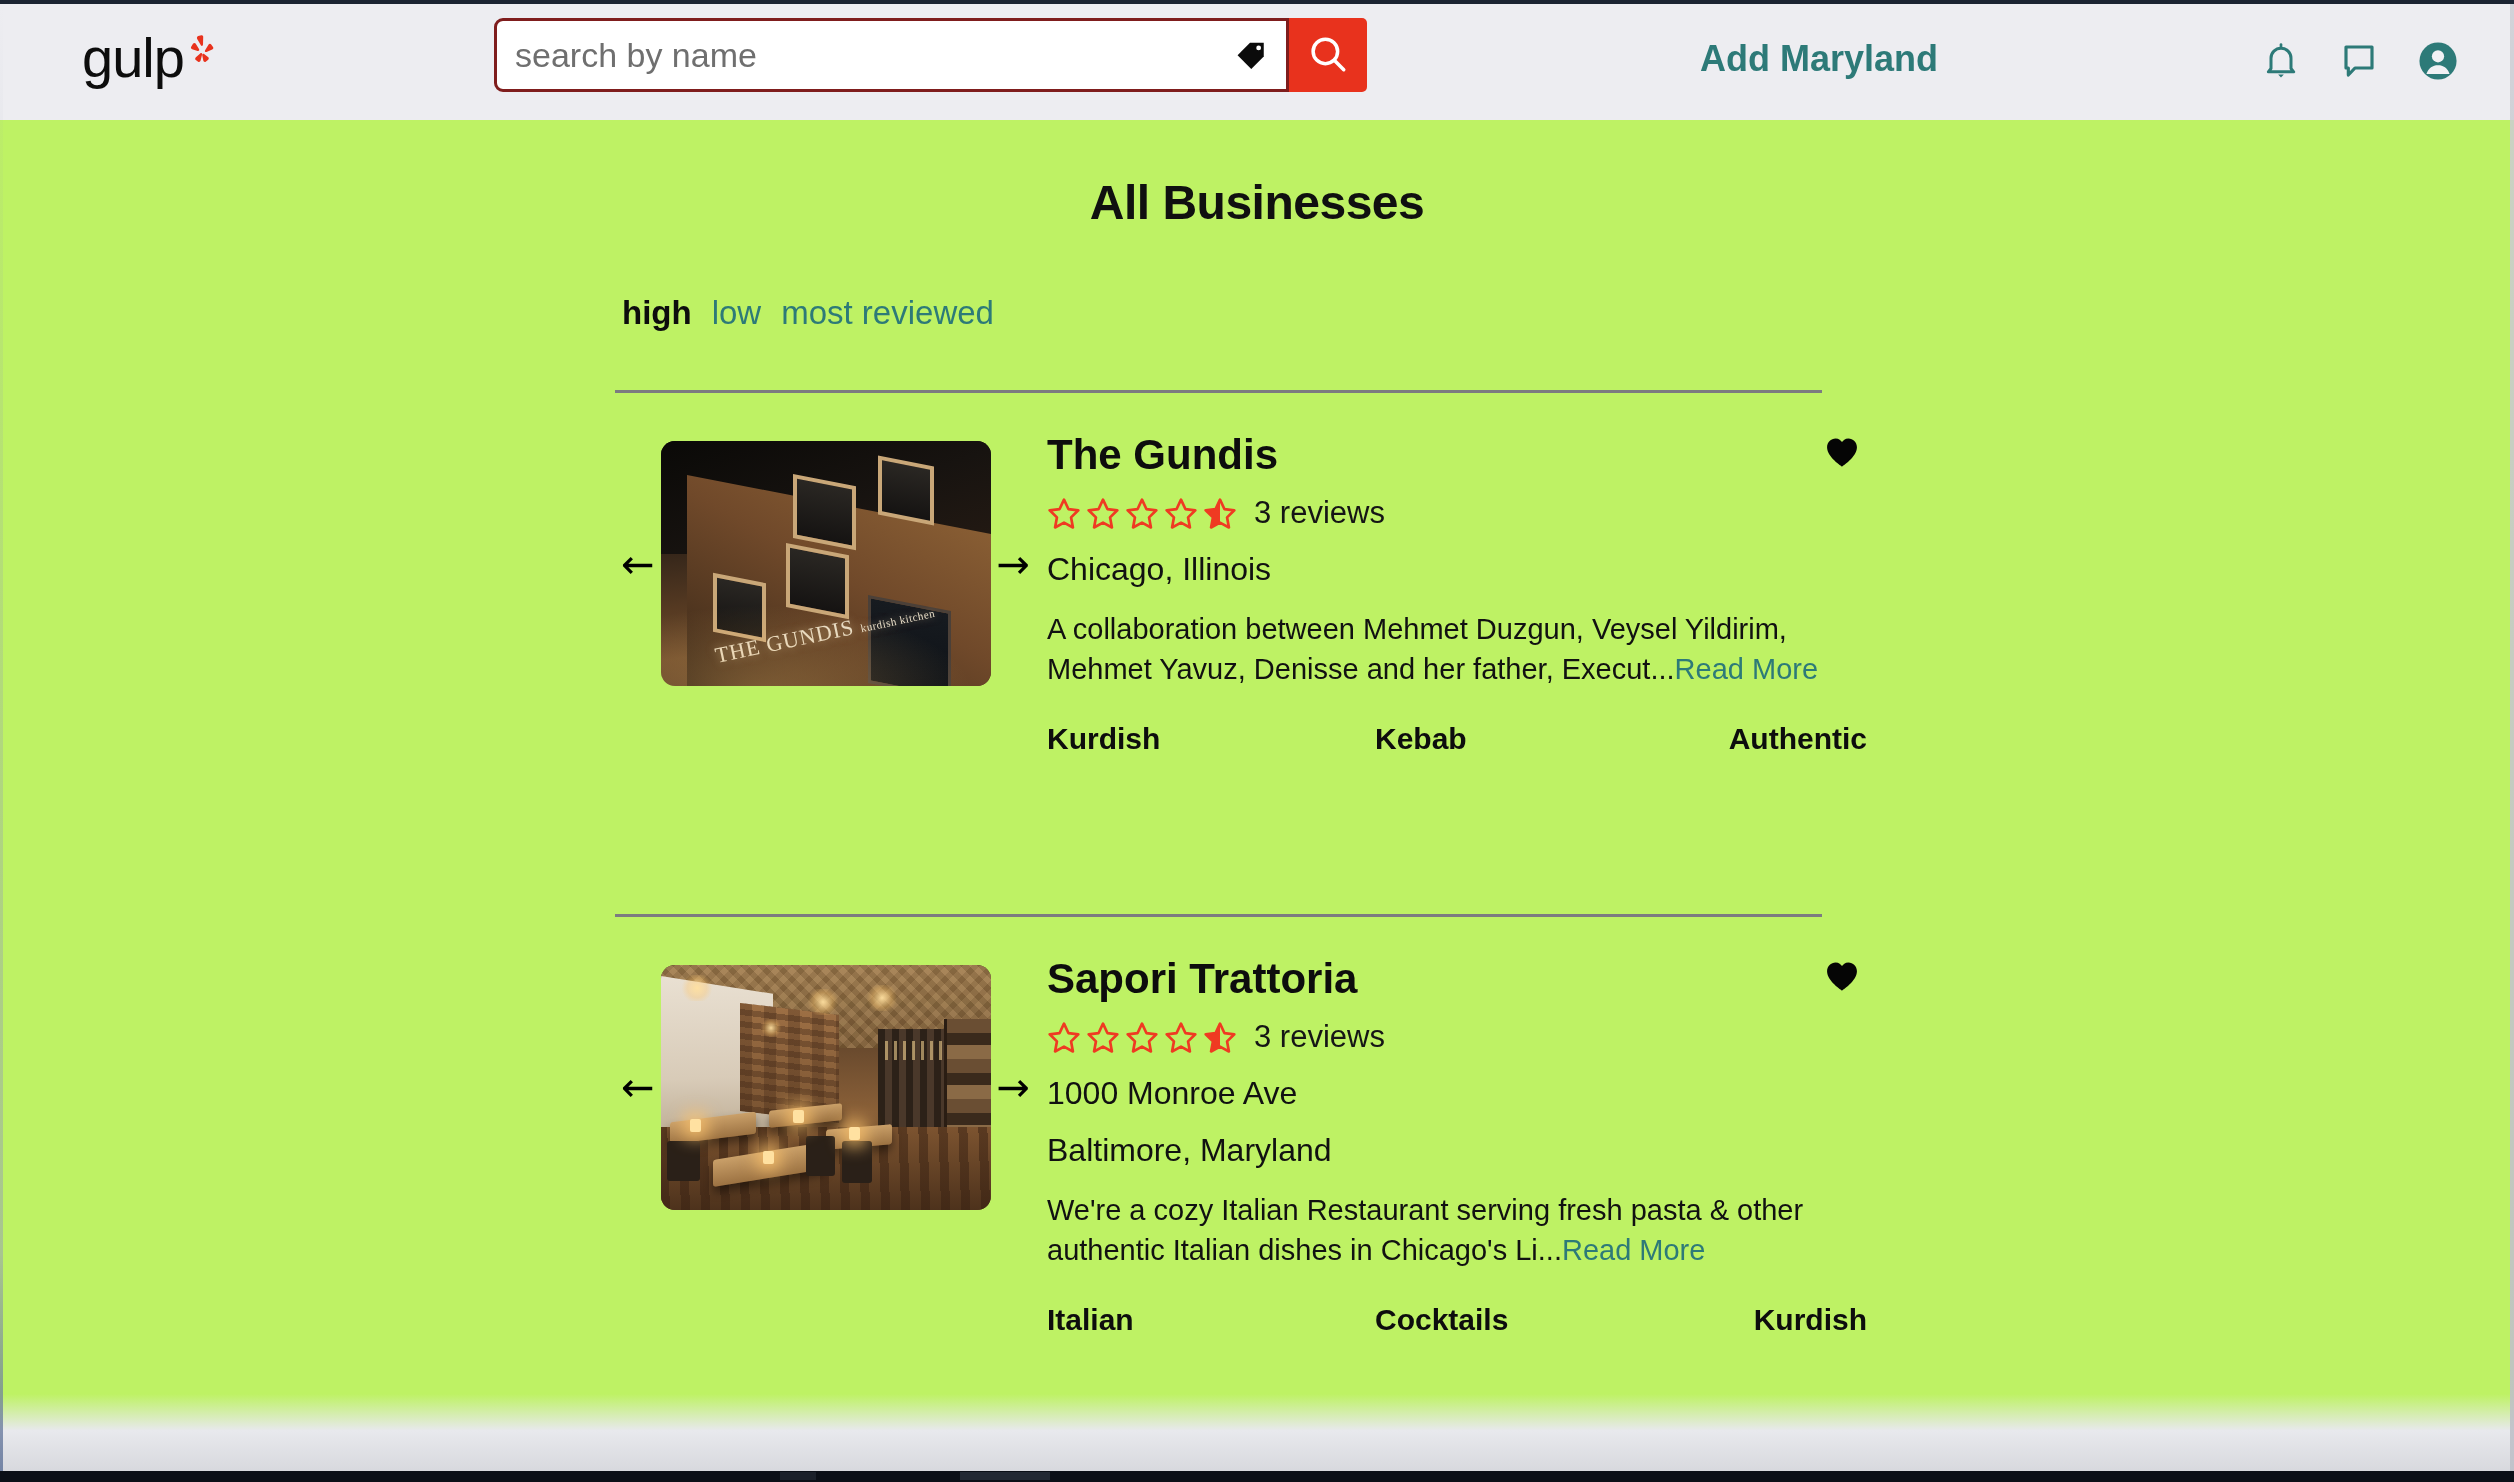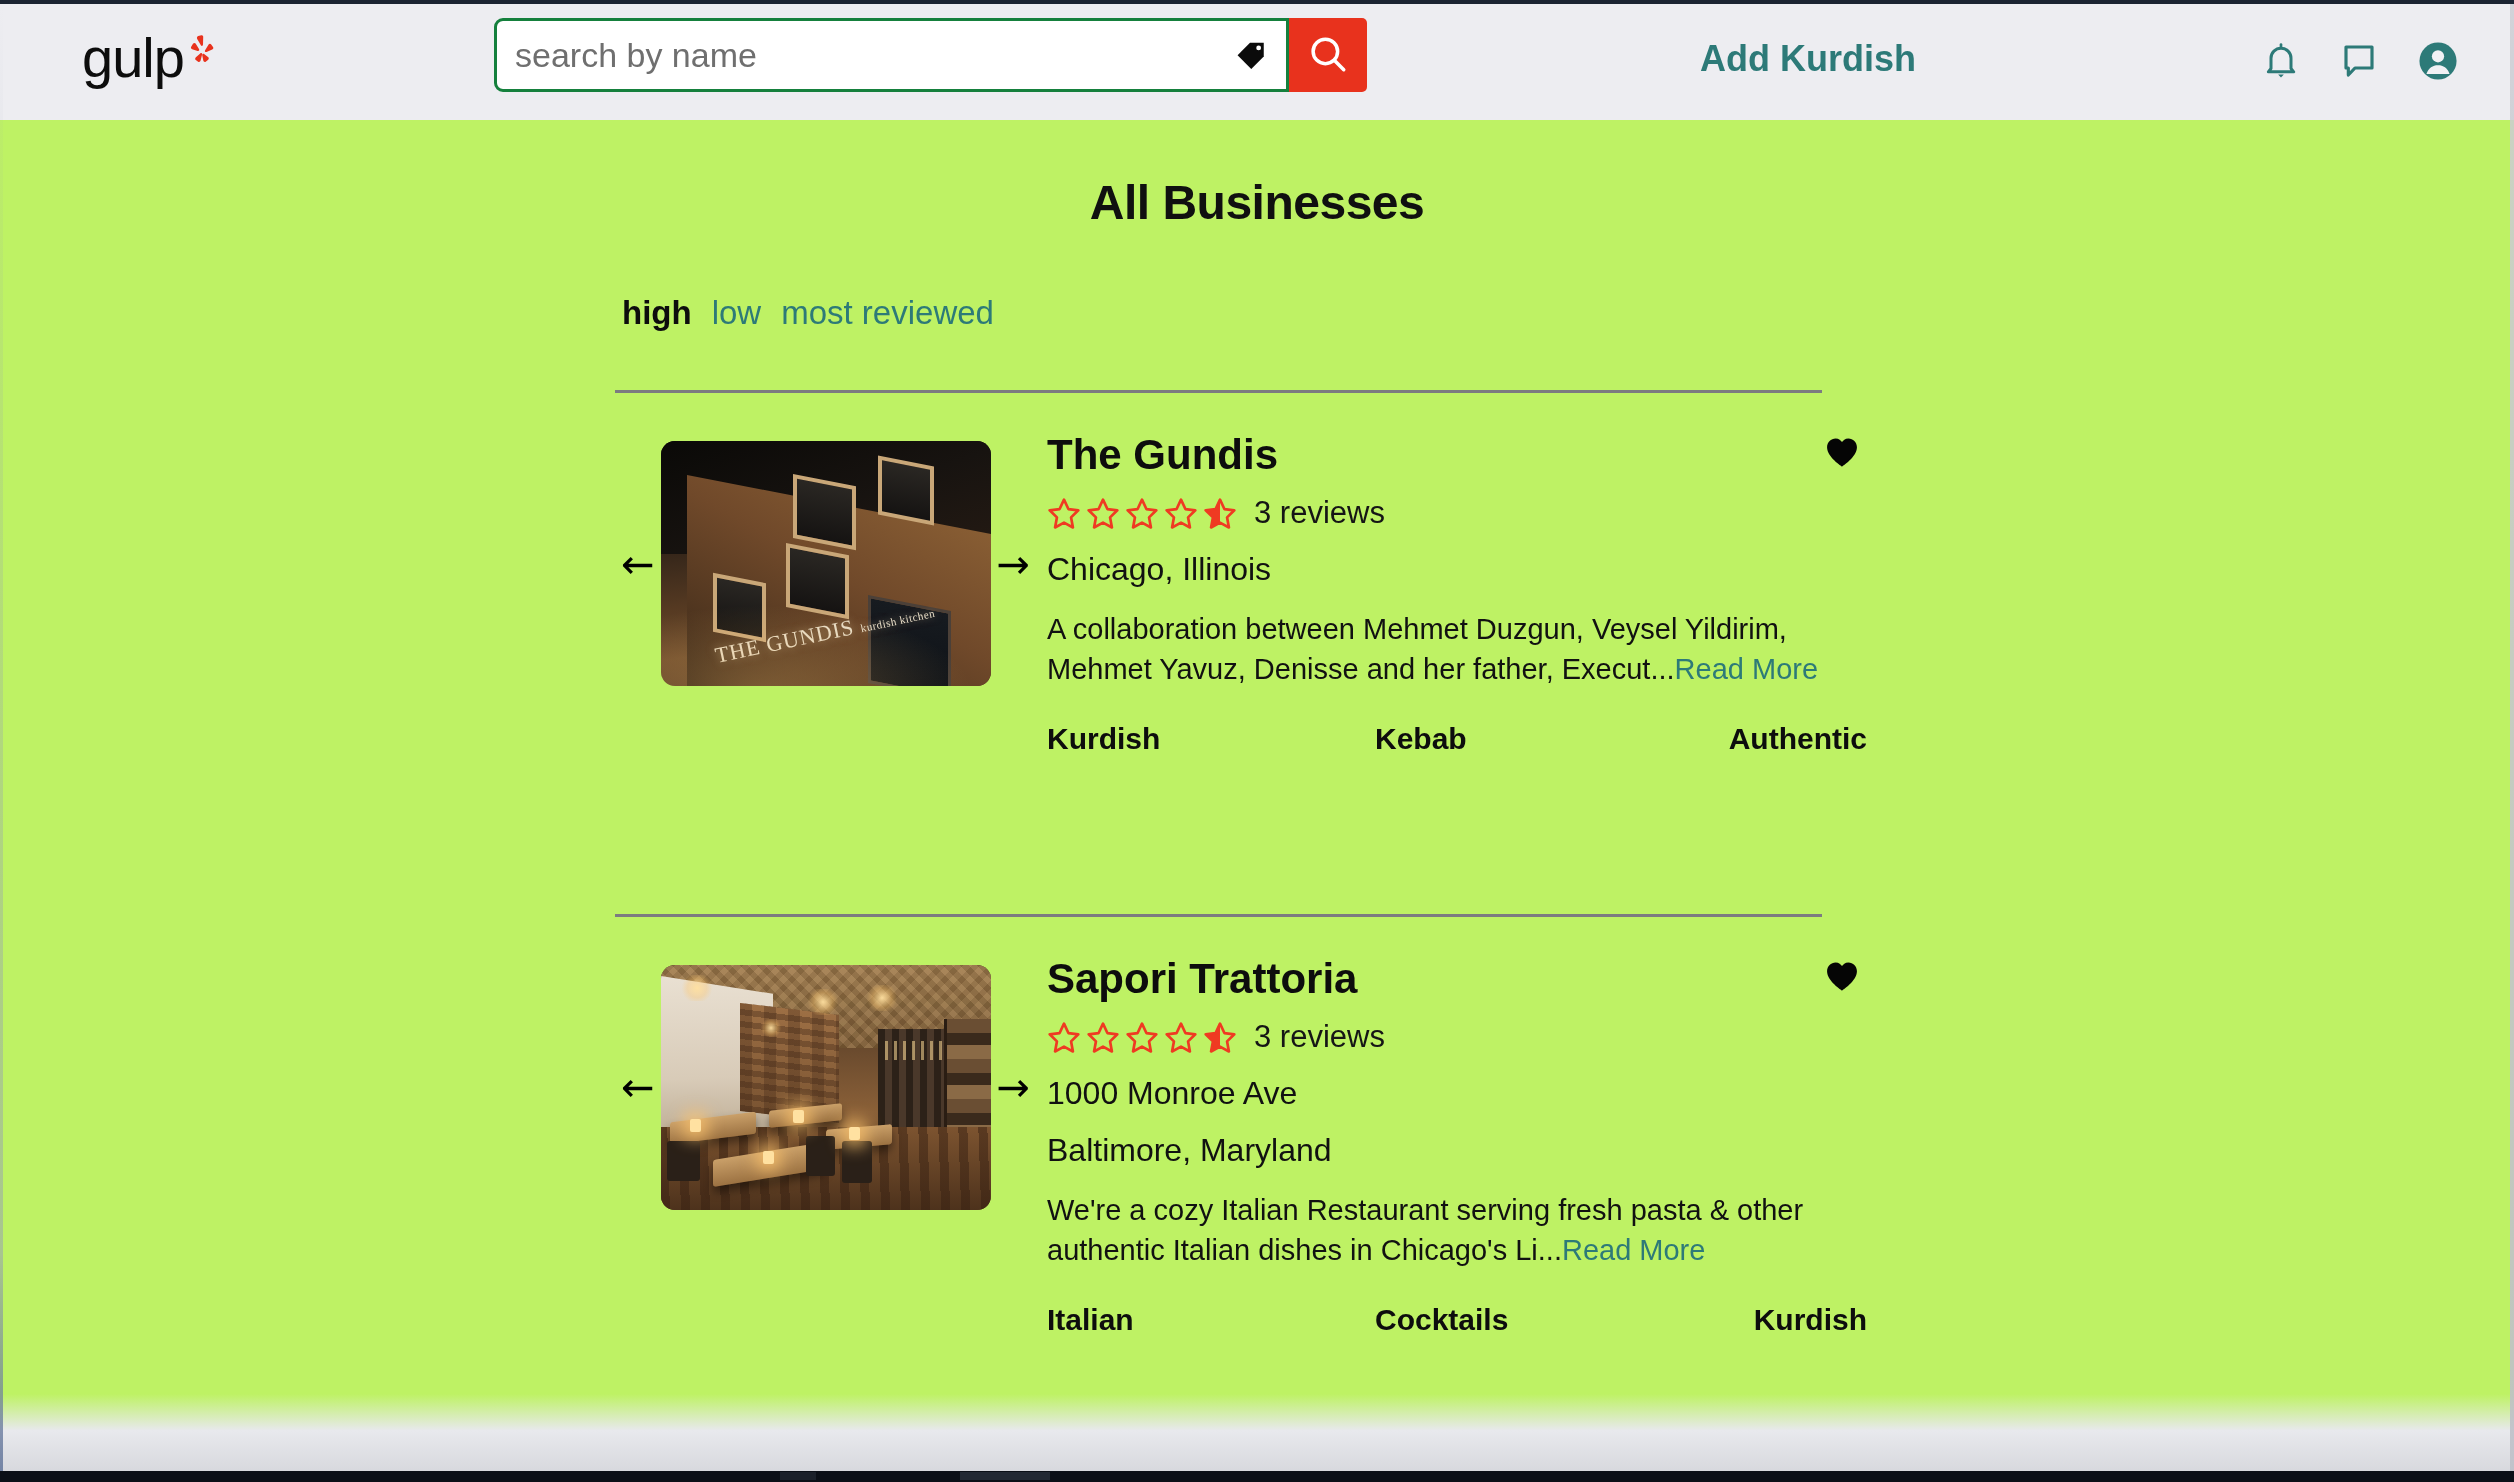--- a/index.html
+++ b/index.html
@@ -92,21 +92,21 @@
     top: 14px;
     display: flex;
     align-items: stretch;
     height: 74px;
   }
   .search-field {
     position: relative;
     width: 795px;
     height: 74px;
     background: #ffffff;
-    border: 3px solid #15803d;
+    border: 3px solid #7f1d1d;
     border-radius: 9px 0 0 9px;
     display: flex;
     align-items: center;
   }
   .search-input {
     flex: 1;
     border: none;
     outline: none;
     background: transparent;
     font-family: "Liberation Sans", sans-serif;
@@ -486,21 +486,21 @@
       <button class="search-btn">
         <span>
           <svg width="42" height="42" viewBox="0 0 24 24">
             <circle cx="10.5" cy="10.5" r="7" fill="none" stroke="#ffffff" stroke-width="2"></circle>
             <line x1="15.6" y1="15.6" x2="21" y2="21" stroke="#ffffff" stroke-width="2" stroke-linecap="round"></line>
           </svg>
         </span>
       </button>
     </div>
 
-    <a class="add-business" href="#">Add Kurdish</a>
+    <a class="add-business" href="#">Add Maryland</a>
 
     <div class="header-icons">
       <button class="hdr-icon">
         <svg width="40" height="42" viewBox="0 0 24 25">
           <path d="M12 2.6 V4" stroke="#2d7a78" stroke-width="1.6" stroke-linecap="round"></path>
           <path d="M6 17 V10.8 A6 6 0 0 1 18 10.8 V17 L19.6 19 H4.4 Z" fill="none" stroke="#2d7a78" stroke-width="1.8" stroke-linejoin="round"></path>
           <path d="M10.3 20.6 L12 22.4 L13.7 20.6 Z" fill="#2d7a78"></path>
         </svg>
       </button>
       <button class="hdr-icon">

